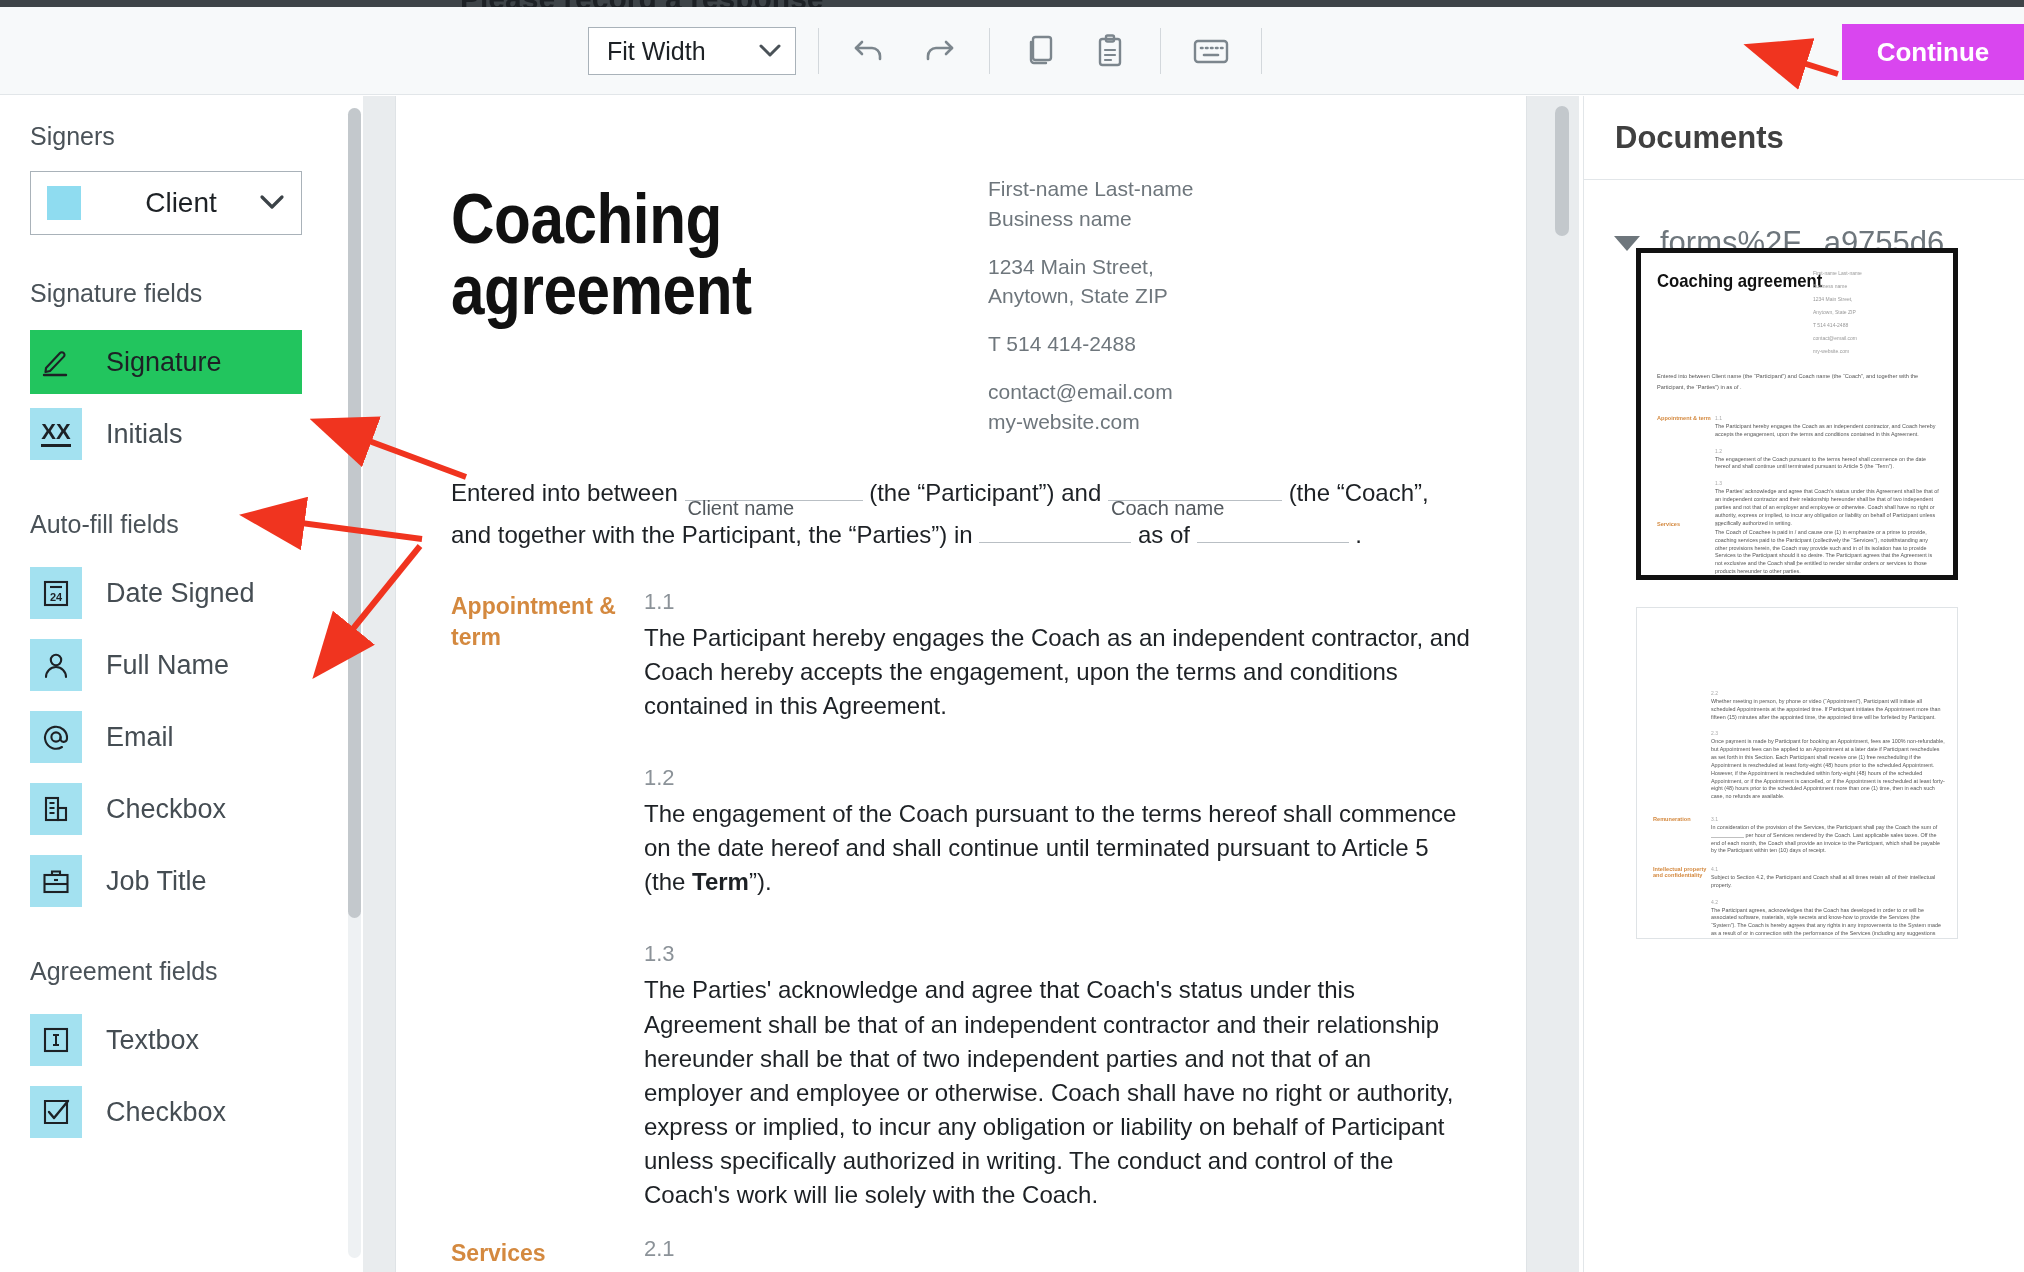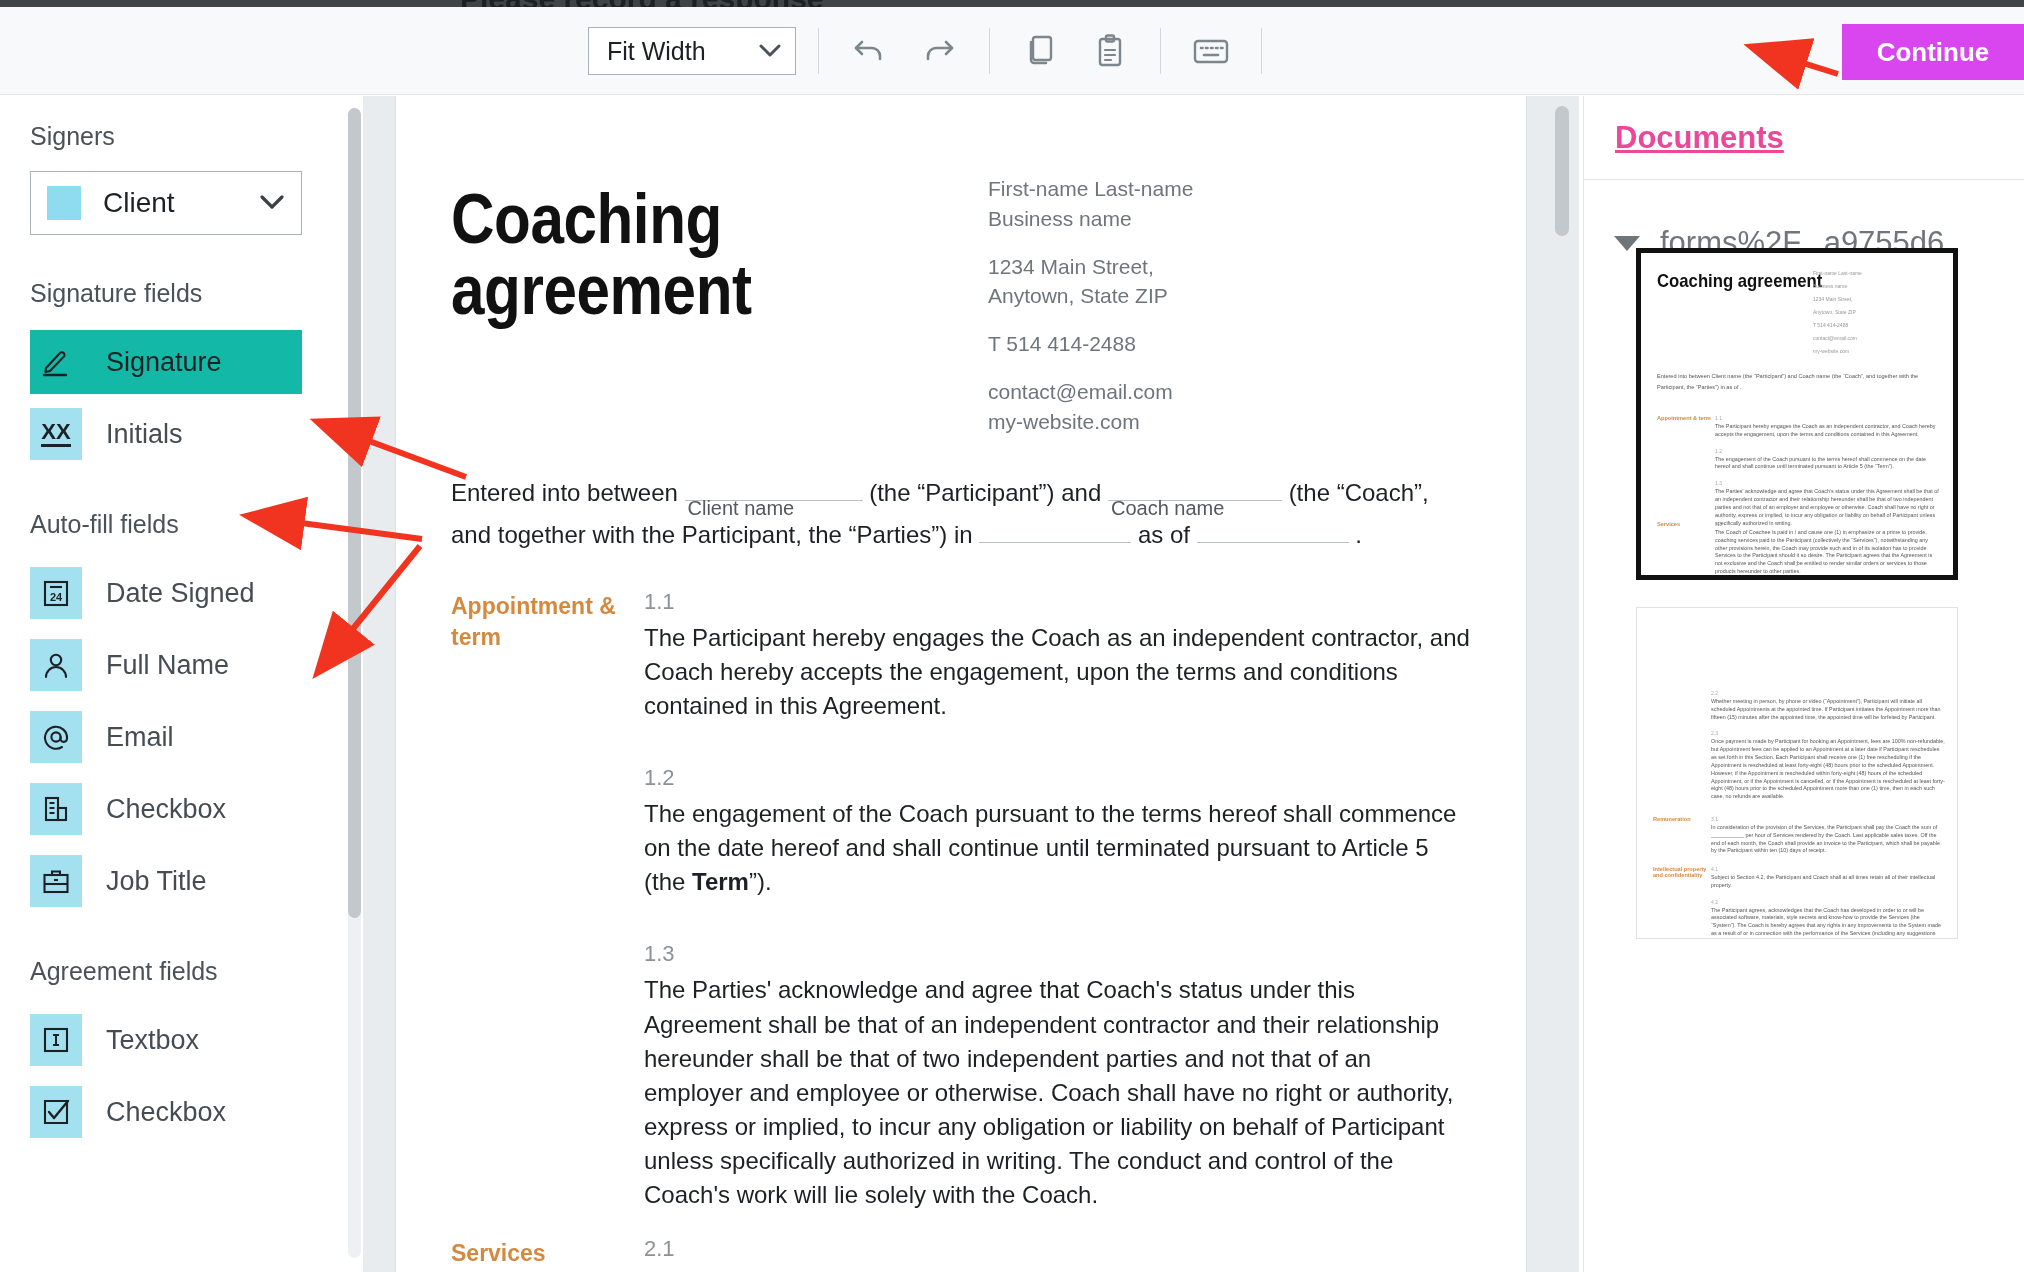--- a/index.html
+++ b/index.html
@@ -66,31 +66,31 @@
     font-size:25px; color:#4a5258; padding:0 0 0 30px;
   }
   .sb-sect-signers { padding-top:26px; }
   .signer-select {
     margin:20px 0 0 30px; width:272px; height:64px;
     border:1px solid #a9b2b9; background:#fff;
     display:flex; align-items:center; padding:0 16px;
     cursor:pointer;
   }
   .signer-swatch { width:34px; height:34px; background:#8fdcf0; }
-  .signer-name { flex:1; font-size:28px; color:#1d2125; margin-left:22px; }
+  .signer-name { flex:1; font-size:28px; color:#1d2125; margin-left:22px;text-align:center; }
   .signer-chev { font-size:21px; color:#3b4247; }
 
   .sb-heading.mt1 { margin-top:44px; }
   .field-list { margin-top:22px; }
   .field-item {
     display:flex; align-items:center; height:64px;
     margin:0 0 8px 30px; width:272px; padding-left:0;
     cursor:pointer;
   }
-  .field-item.selected { background:#14b8a6;margin-top:10px; }
+  .field-item.selected { background:#22c55e;margin-top:10px; }
   .field-ico {
     width:52px; height:52px; background:#a3e1f0;
     display:flex; align-items:center; justify-content:center;
     flex:0 0 52px; color:#1d2125;
   }
   .field-item.selected .field-ico { background:transparent; }
   .field-label { font-size:27px; color:#454d53; margin-left:24px; white-space:nowrap; }
   .field-item.selected .field-label { color:#1d2125; }
   .field-ico .xx { font-size:22px; font-weight:700; letter-spacing:0px; border-bottom:3px solid #1d2125; padding-bottom:1px; line-height:1; }
 
@@ -172,21 +172,21 @@
 
   
   .right-panel {
     position:absolute; left:1583px; top:96px; width:441px; height:1176px;
     background:#ffffff; border-left:1px solid #e2e6e9;
   }
   .rp-header {
     height:84px; display:flex; align-items:center; padding-left:31px;
     border-bottom:1px solid #e2e6e9;
   }
-  .rp-title { font-size:31px; font-weight:700; color:#ec4899;text-decoration:underline; }
+  .rp-title { font-size:31px; font-weight:700; color:#404040; }
   .rp-docrow {
     display:flex; align-items:center; padding:45px 0 0 30px; cursor:pointer;
   }
   .rp-tri {
     width:0;height:0;border-left:13px solid transparent;border-right:13px solid transparent;
     border-top:15px solid #6e767c; margin-right:20px;
   }
   .rp-fname { font-size:31px; color:#6e767c; white-space:nowrap; overflow:hidden; }
 
   .thumb-card {

